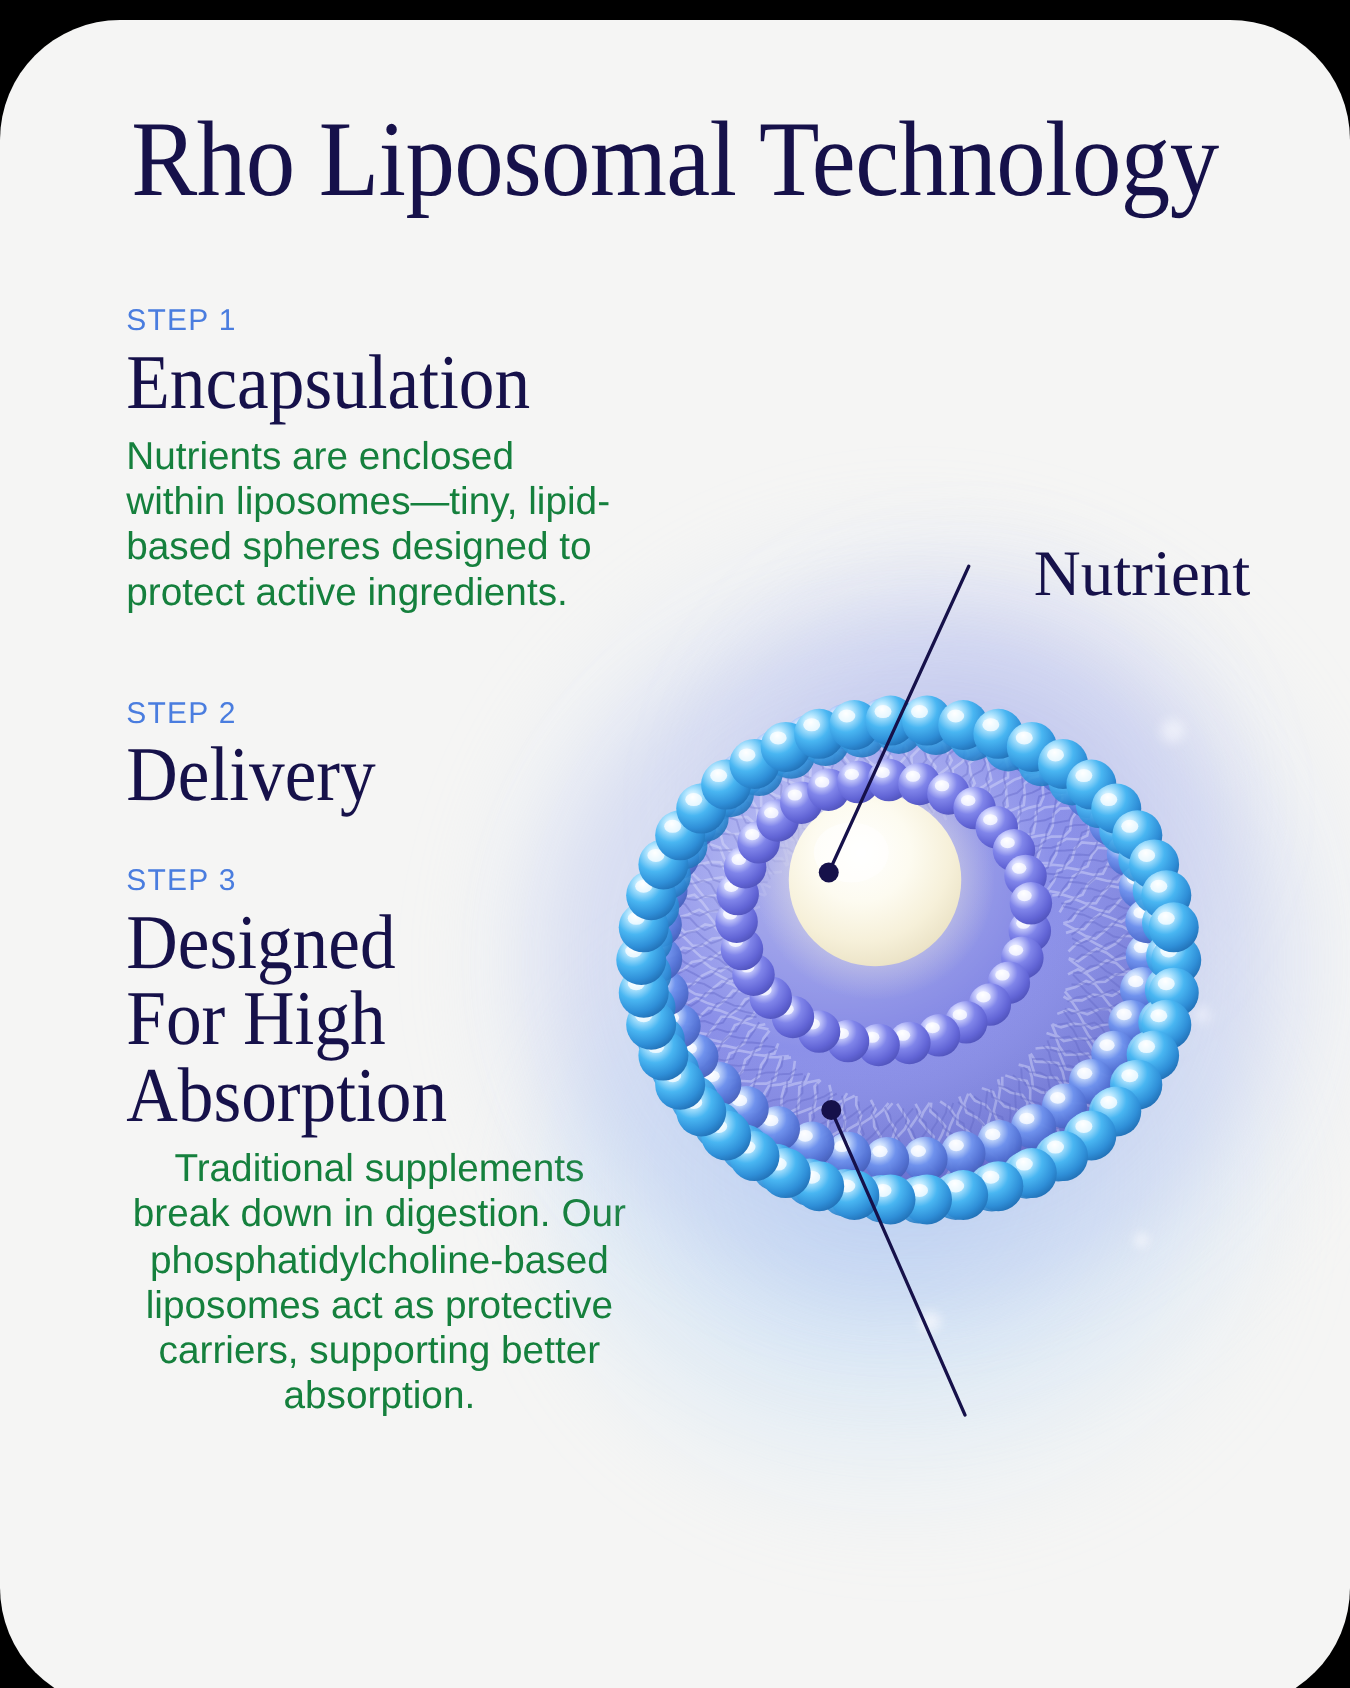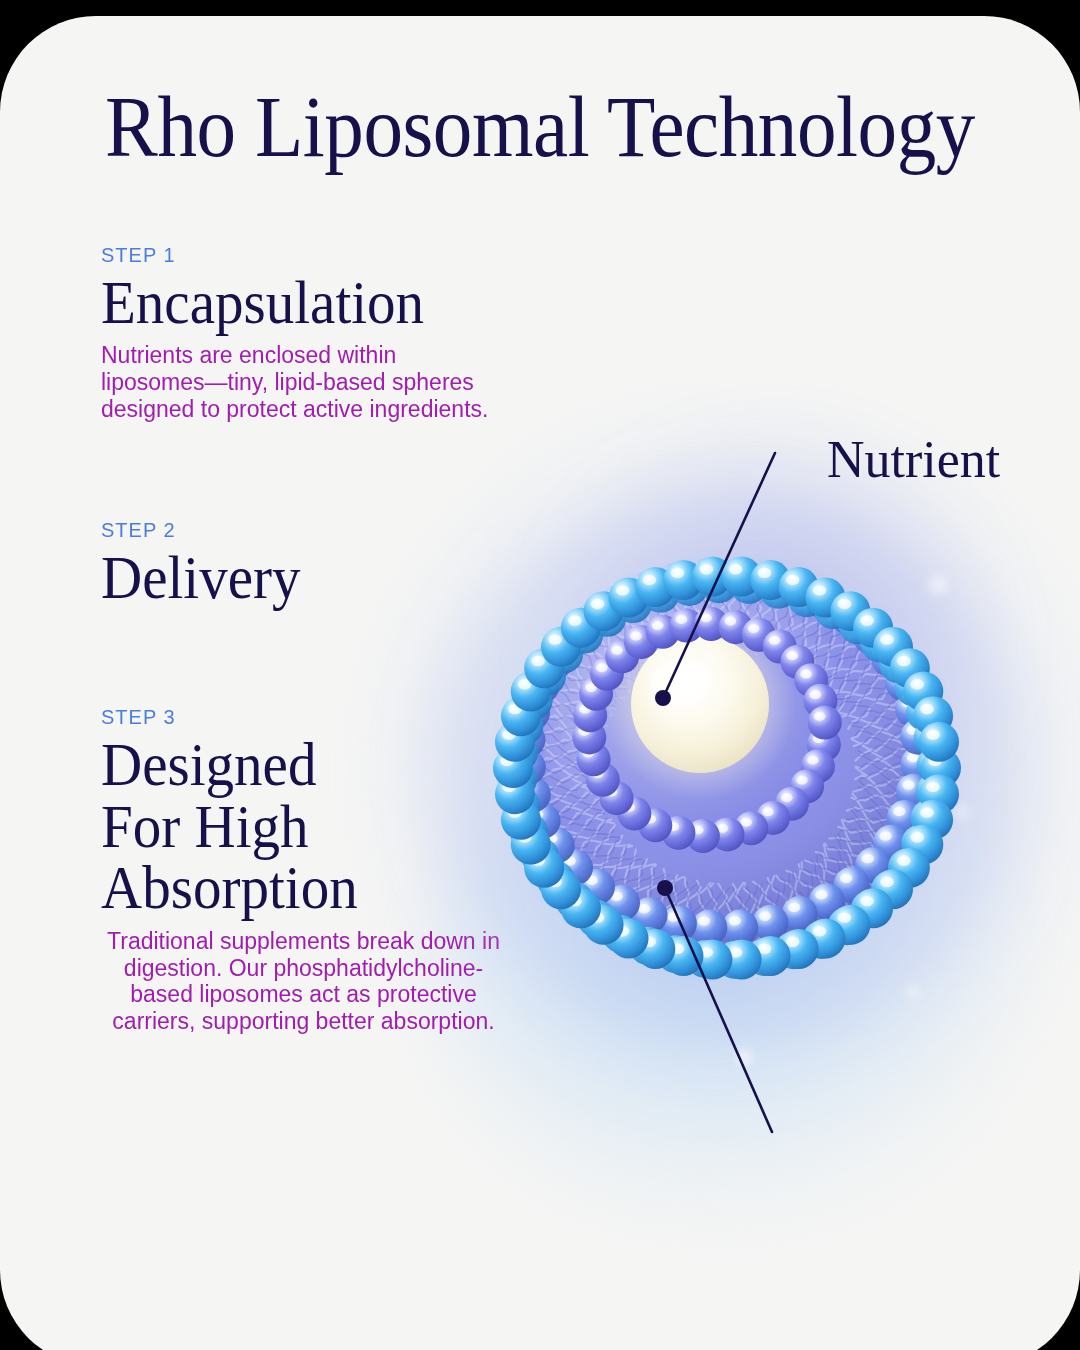--- a/index.html
+++ b/index.html
@@ -87,48 +87,48 @@
 
   
   #steps {
     position: absolute;
     left: 101px; top: 228px;
     width: 420px;
   }
   .step { margin-bottom: 0; }
   .step-label {
     font-family: "Liberation Sans", sans-serif;
-    font-size: 20px;
+    font-size: 24px;
     font-weight: 400;
     letter-spacing: 1.0px;
     color: #4a7ddf;
     line-height: 1.1;
   }
   .step-title {
     font-family: "Liberation Serif", "DejaVu Serif", serif;
     font-size: 62px;
     line-height: 0.99;
     color: #16114a;
     margin-top: 6px;
     transform: scaleX(0.92);
     transform-origin: 0 50%;
     white-space: pre-line;
   }
   .step-body {
     font-family: "Liberation Sans", sans-serif;
-    font-size: 23px;
+    font-size: 31px;
     line-height: 1.17;
-    color: #a21caf;
+    color: #15803d;
     margin-top: 9px;
     white-space: pre-line;
   }
   #step-1 .step-body { width: 395px; }
-  #step-2 { margin-top: 96px; }
+  #step-2 { margin-top: 66px; }
   #step-2 .step-body { width: 370px; }
-  #step-3 { margin-top: 98px; }
+  #step-3 { margin-top: 40px; }
   #step-3 .step-body { width: 405px; text-align: center; }
 
   
   #illustration {
     position: absolute;
     left: 0; top: 0;
     width: 1080px; height: 1350px;
   }
   .callout-label {
     position: absolute;

